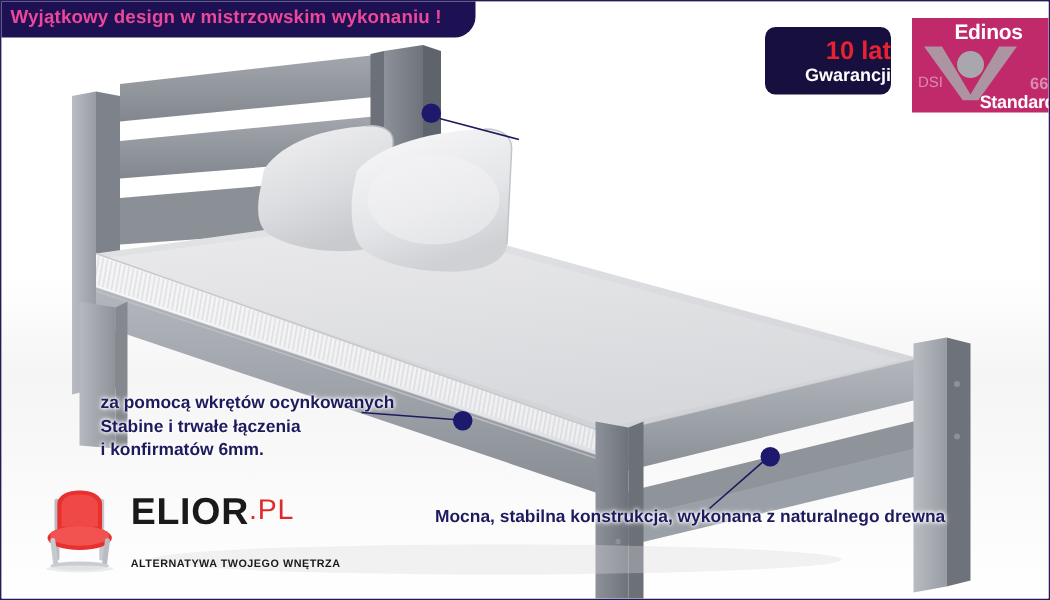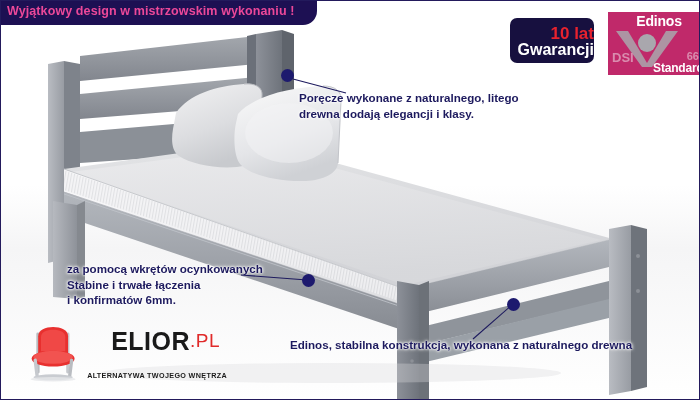--- a/index.html
+++ b/index.html
@@ -49,41 +49,41 @@
     background: #17103f;
     border-radius: 7px;
     display: flex; flex-direction: column;
     align-items: flex-end; justify-content: center;
     z-index: 40;
   }
   .badge-warranty .w1 {
     color: #e8222e; font-size: 17px; font-weight: bold; line-height: 18px;
   }
   .badge-warranty .w2 {
-    color: #ffffff; font-size: 16px; font-weight: bold; line-height: 14px;
+    color: #ffffff; font-size: 12px; font-weight: bold; line-height: 14px;
   }
 
   .badge-edinos {
     position: absolute; left: 607px; top: 11px;
     width: 102px; height: 63px;
     background: #c0296a;
     z-index: 40;
     overflow: hidden;
   }
   .badge-edinos .e-top {
     position: absolute; top: 1px; left: 0; width: 100%;
     text-align: center; color: #ffffff;
     font-size: 14px; font-weight: bold; letter-spacing: -.2px;
   }
   .badge-edinos .e-v {
     position: absolute; left: 6px; top: 17px; width: 66px; height: 38px;
   }
   .badge-edinos .e-dsi {
     position: absolute; left: 4px; top: 38px;
-    color: #d98cae; font-size: 13px; font-weight: bold;
+    color: #d98cae; font-size: 10px; font-weight: normal;
   }
   .badge-edinos .e-804 {
     position: absolute; right: 5px; top: 38px;
     color: #d98cae; font-size: 11px; font-weight: bold;
   }
   .badge-edinos .e-bot {
     position: absolute; bottom: 0px; left: 0; width: 100%;
     text-align: right; color: #ffffff;
     font-size: 12px; font-weight: bold; letter-spacing: -.2px;
   }
@@ -115,21 +115,21 @@
   .c-bot   { left: 289px; top: 336px; }
 
   
   .logo-wrap {
     position: absolute; left: 26px; top: 318px;
     width: 200px; height: 70px;
     z-index: 40;
     display: flex; align-items: center; gap: 6px;
   }
   .logo-text { display: flex; flex-direction: column; justify-content: center; }
-  .logo-main { display: flex; align-items: flex-end; margin-left: 24px; }
+  .logo-main { display: flex; align-items: flex-end; }
   .logo-elior {
     color: #1a1a1a; font-size: 25px; font-weight: bold;
     letter-spacing: .5px; line-height: 26px;
   }
   .logo-pl {
     color: #e02a2a; font-size: 19px; font-weight: normal;
     letter-spacing: .5px; line-height: 26px;
   }
   .logo-tag {
     color: #1a1a1a; font-size: 7.2px; font-weight: bold;
@@ -276,33 +276,29 @@
   <svg class="leader" style="left:0;top:0;width:700px;height:400px;">
     <line x1="292" y1="78" x2="345" y2="92" stroke="#1d1a5e" stroke-width="1.1"></line>
     <line x1="306" y1="279" x2="240" y2="274" stroke="#1d1a5e" stroke-width="1.1"></line>
     <line x1="512" y1="303" x2="472" y2="338" stroke="#1d1a5e" stroke-width="1.1"></line>
   </svg>
 
   <div class="dot" style="left:280px; top:68px;"></div>
   <div class="dot" style="left:301px; top:273px;"></div>
   <div class="dot" style="left:506px; top:297px;"></div>
 
-  <div class="callout c-top">
-    <div class="line">Poręcze wykonane z naturalnego, litego</div>
-    <div class="line">drewna dodają elegancji i klasy.</div>
-  </div>
 
   <div class="callout c-left">
     <div class="line">za pomocą wkrętów ocynkowanych</div>
     <div class="line">Stabine i trwałe łączenia</div>
     <div class="line">i konfirmatów 6mm.</div>
   </div>
 
   <div class="callout c-bot">
-    <div class="line">Edinos, stabilna konstrukcja, wykonana z naturalnego drewna</div>
+    <div class="line">Mocna, stabilna konstrukcja, wykonana z naturalnego drewna</div>
   </div>
 
   <div class="logo-wrap">
     <svg width="58" height="62" viewBox="0 0 58 62">
 
       <rect x="10" y="8" width="3.5" height="44" rx="1.6" fill="#b9bcc1"></rect>
       <rect x="42" y="8" width="3.5" height="44" rx="1.6" fill="#c6c9ce"></rect>
 
       <path d="M12,12 C12,5 20,2 28,2 C36,2 44,5 44,12 L44,30 L12,30 Z" fill="#e8302f"></path>
       <path d="M15,13 C15,7 21,5 28,5 C35,5 41,7 41,13 L41,28 L15,28 Z" fill="#f04846"></path>

